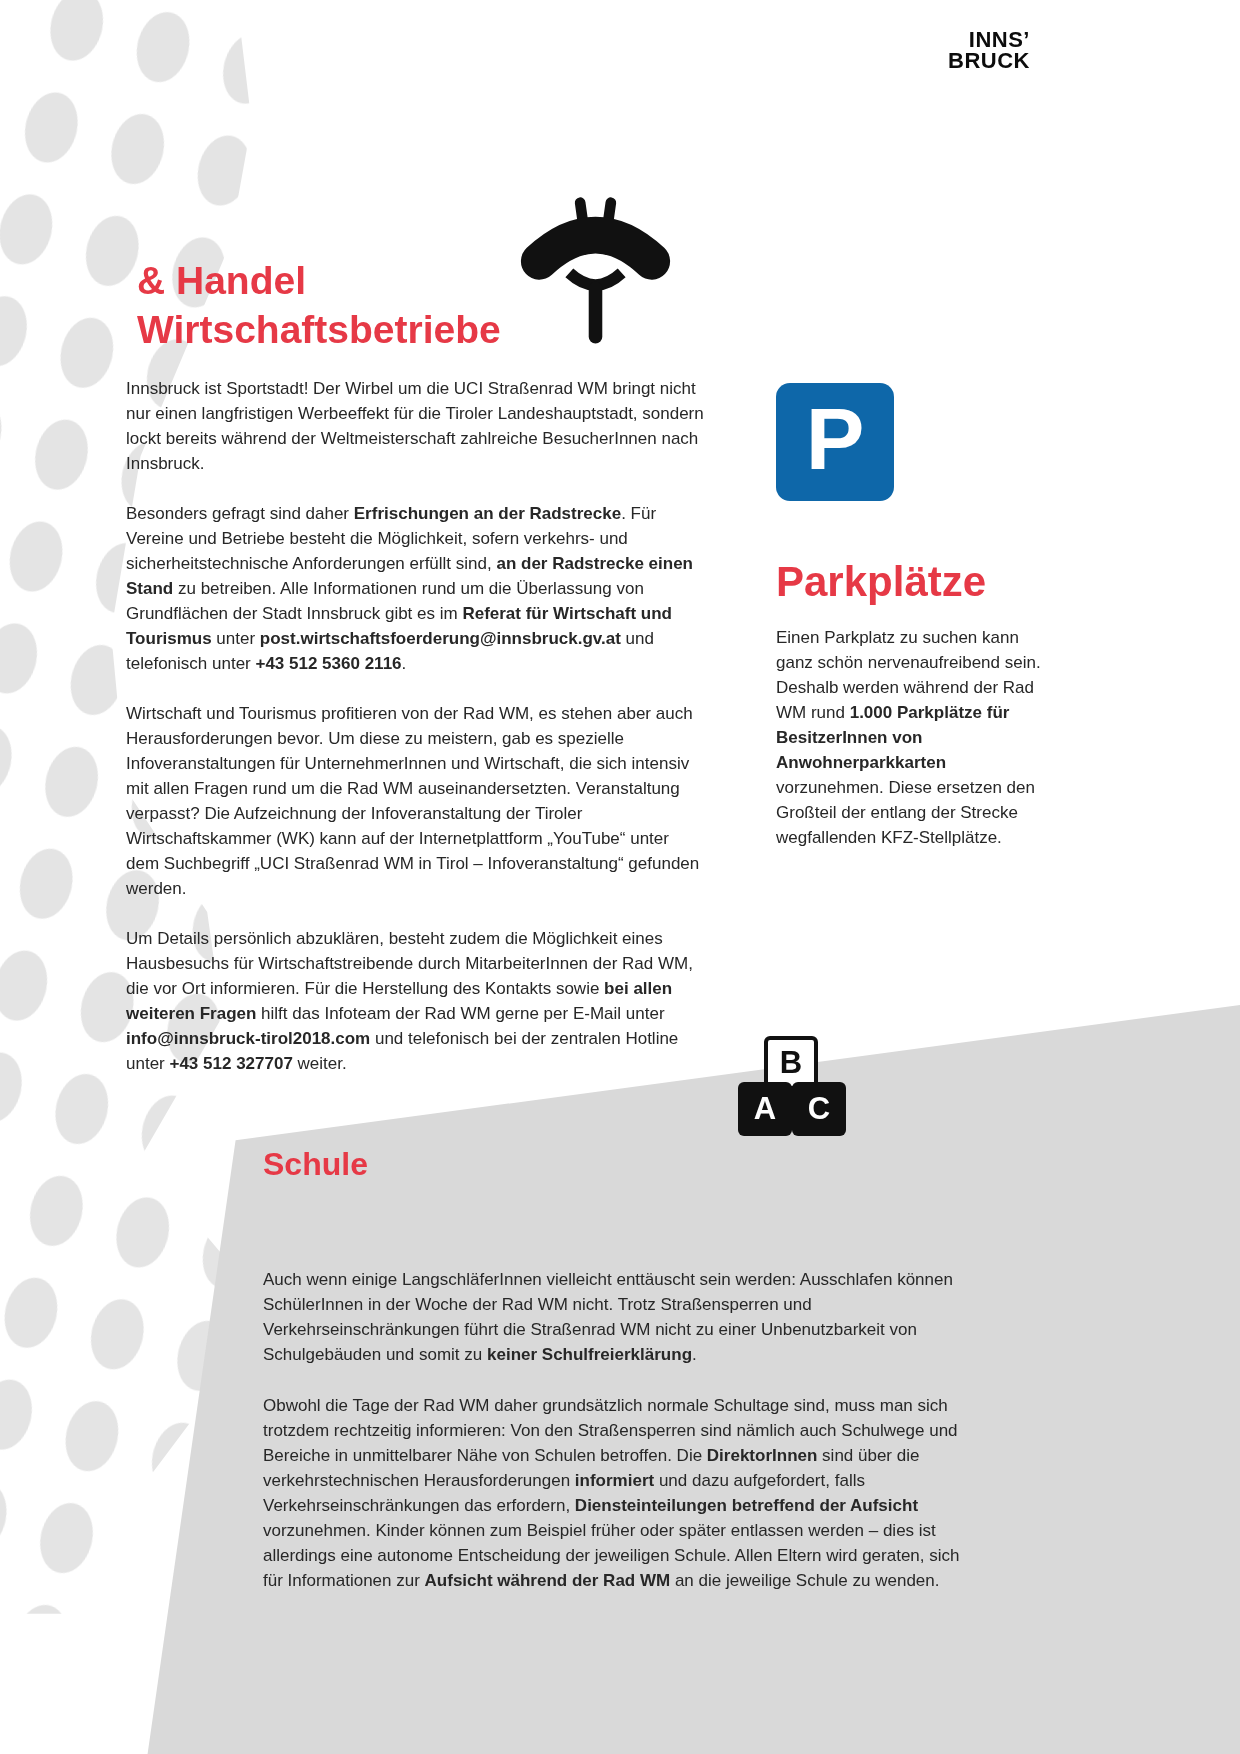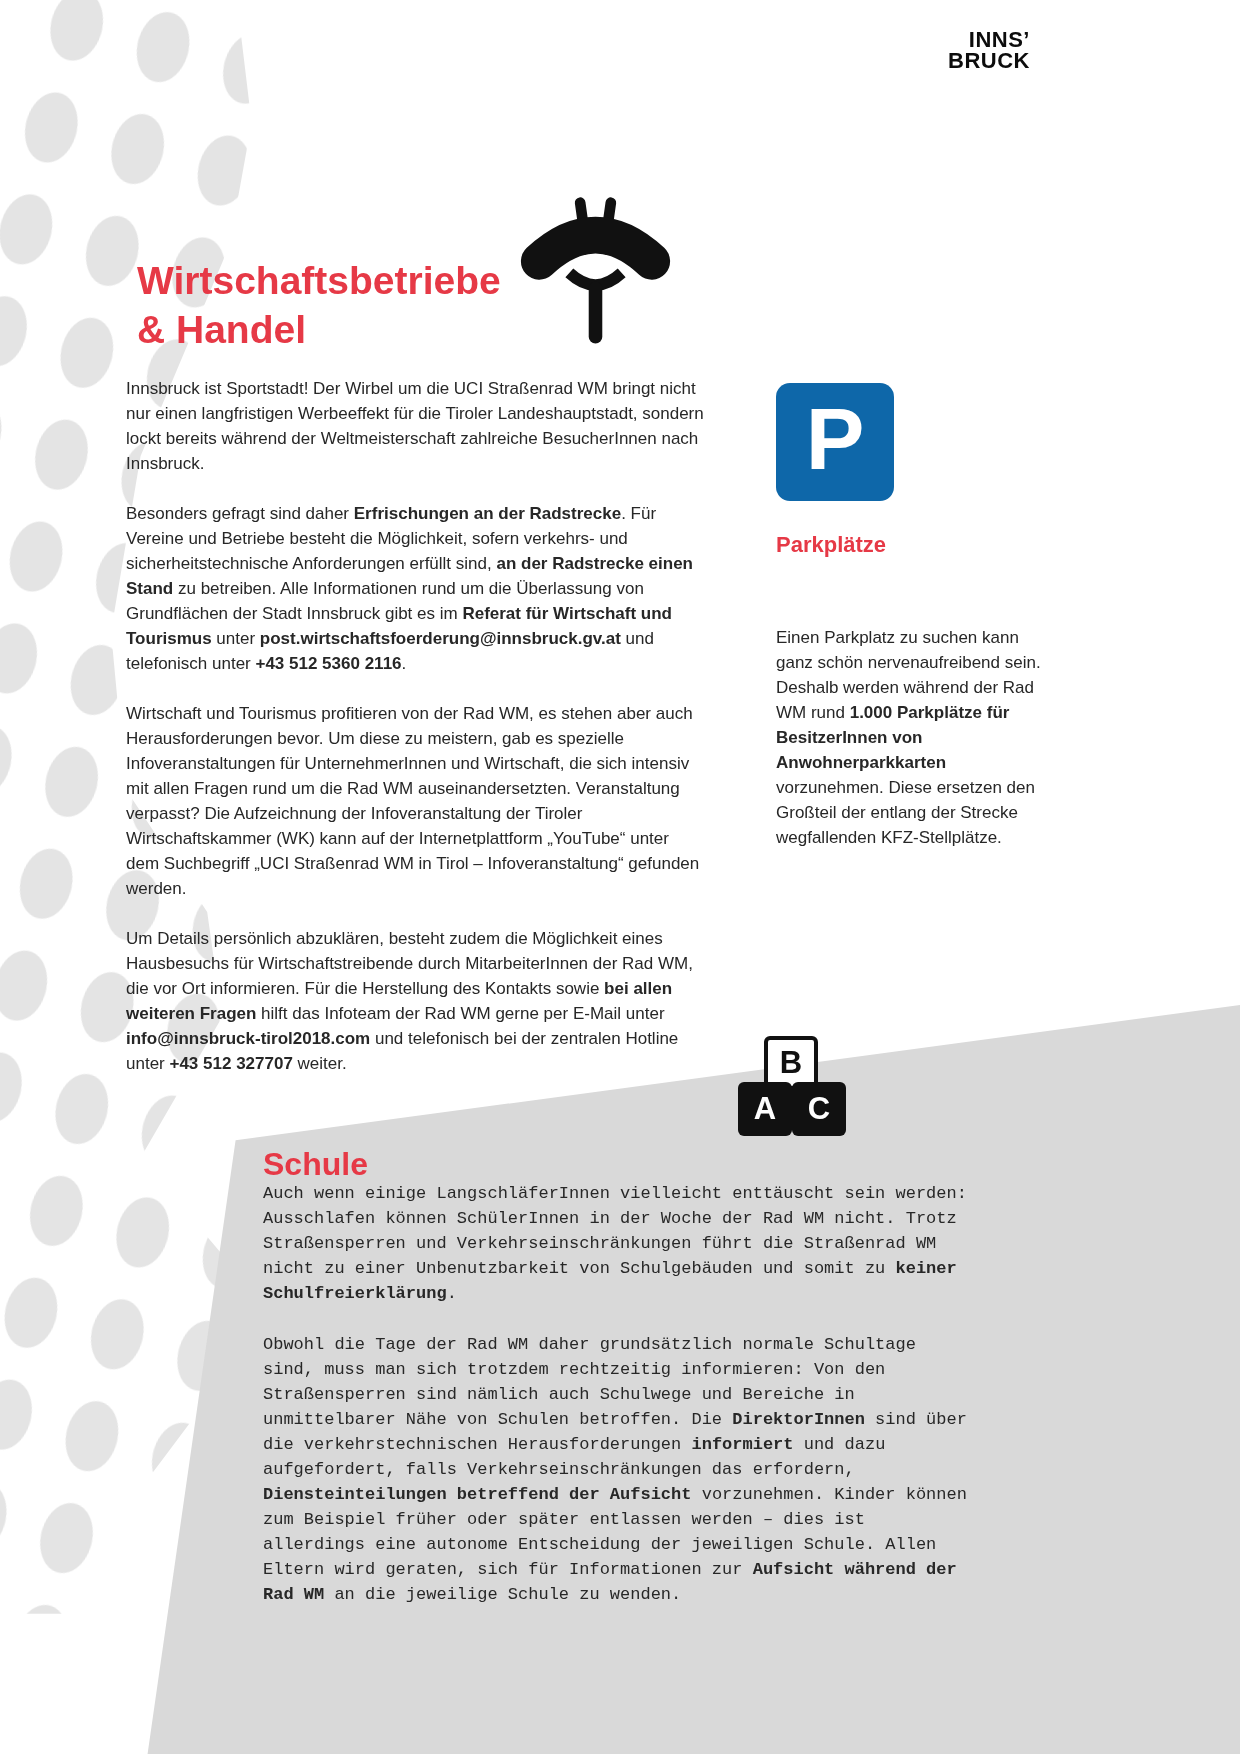--- a/index.html
+++ b/index.html
@@ -40,22 +40,22 @@
   .body-text strong { font-weight:bold; }
 
   
   .p-sign {
     position:absolute; left:776px; top:383px; width:118px; height:118px;
     background:#0e67a9; border-radius:14px;
     display:flex; align-items:center; justify-content:center;
     color:#fff; font-size:88px; font-weight:bold; padding-bottom:6px;
   }
   .park-title {
-    position:absolute; left:776px; top:532px;
-    font-size:22px; font-weight:bold; color:#e63946;
+    position:absolute; left:776px; top:558px;
+    font-size:42px; font-weight:bold; color:#e63946;
   }
   .col-right { position:absolute; left:776px; top:626px; width:270px; }
   .col-right p { margin:0 0 26px 0; }
 
   
   .gray-section {
     position:absolute; left:0; top:985px; width:1240px; height:769px;
     background:#d9d9d9;
     clip-path: polygon(100% 2.6%, 19% 20.2%, 11.9% 100%, 100% 100%);
   }
@@ -65,21 +65,21 @@
     display:flex; align-items:center; justify-content:center;
     font-weight:bold; font-size:31px;
   }
   .abc-b { left:26px; top:0; background:#fff; border:4px solid #111; color:#111; z-index:1; }
   .abc-a { left:0;  top:46px; background:#111; color:#fff; z-index:2; }
   .abc-c { left:54px; top:46px; background:#111; color:#fff; z-index:2; }
   .schule-title {
     position:absolute; left:263px; top:1146px;
     font-size:32px; font-weight:bold; color:#e63946;text-align:center;
   }
-  .schule-text { position:absolute; left:263px; top:1182px; width:714px;font-family:Liberation Mono, monospace; }
+  .schule-text { position:absolute; left:263px; top:1268px; width:714px; }
   .schule-text p { margin:0 0 26px 0; }
 </style>
 </head>
 <body>
 
 <div class="page">
 
   <div class="dots-clip">
     <div class="dots"></div>
   </div>
@@ -93,22 +93,22 @@
     <svg width="155" height="158" viewBox="0 0 160 160">
       <rect x="60" y="6" width="11" height="30" rx="5.5" fill="#111" transform="rotate(-8 65 21)"></rect>
       <rect x="89" y="6" width="11" height="30" rx="5.5" fill="#111" transform="rotate(8 95 21)"></rect>
       <path d="M22 72 Q 80 18 138 72" stroke="#111" stroke-width="38" stroke-linecap="round" fill="none"></path>
       <path d="M53 84 Q 80 109 107 84" stroke="#111" stroke-width="12" fill="none"></path>
       <path d="M80 100 L80 150" stroke="#111" stroke-width="14" stroke-linecap="round"></path>
     </svg>
   </div>
 
   <div class="sec1-title">
+    <div>&amp; Handel</div>
     <div>Wirtschaftsbetriebe</div>
-    <div>&amp; Handel</div>
   </div>
 
   <div class="col-main body-text">
     <p><span>Innsbruck ist Sportstadt! Der Wirbel um die UCI Straßenrad WM bringt nicht nur einen langfristigen Werbeeffekt für die Tiroler Landeshauptstadt, sondern lockt bereits während der Weltmeisterschaft zahlreiche BesucherInnen nach Innsbruck.</span></p>
     <p><span>Besonders gefragt sind daher </span><strong>Erfrischungen an der Radstrecke</strong><span>. Für Vereine und Betriebe besteht die Möglichkeit, sofern verkehrs- und sicherheitstechnische Anforderungen erfüllt sind, </span><strong>an der Radstrecke einen Stand</strong><span> zu betreiben. Alle Informationen rund um die Überlassung von Grundflächen der Stadt Innsbruck gibt es im </span><strong>Referat für Wirtschaft und Tourismus</strong><span> unter </span><strong>post.wirtschaftsfoerderung@innsbruck.gv.at</strong><span> und telefonisch unter </span><strong>+43 512 5360 2116</strong><span>.</span></p>
     <p><span>Wirtschaft und Tourismus profitieren von der Rad WM, es stehen aber auch Herausforderungen bevor. Um diese zu meistern, gab es spezielle Infoveranstaltungen für UnternehmerInnen und Wirtschaft, die sich intensiv mit allen Fragen rund um die Rad WM auseinandersetzten. Veranstaltung verpasst? Die Aufzeichnung der Infoveranstaltung der Tiroler Wirtschaftskammer (WK) kann auf der Internetplattform „YouTube“ unter dem Suchbegriff „UCI Straßenrad WM in Tirol – Infoveranstaltung“ gefunden werden.</span></p>
     <p><span>Um Details persönlich abzuklären, besteht zudem die Möglichkeit eines Hausbesuchs für Wirtschaftstreibende durch MitarbeiterInnen der Rad WM, die vor Ort informieren. Für die Herstellung des Kontakts sowie </span><strong>bei allen weiteren Fragen</strong><span> hilft das Infoteam der Rad WM gerne per E-Mail unter </span><strong>info@innsbruck-tirol2018.com</strong><span> und telefonisch bei der zentralen Hotline unter </span><strong>+43 512 327707</strong><span> weiter.</span></p>
   </div>
 
   <div class="p-sign">

